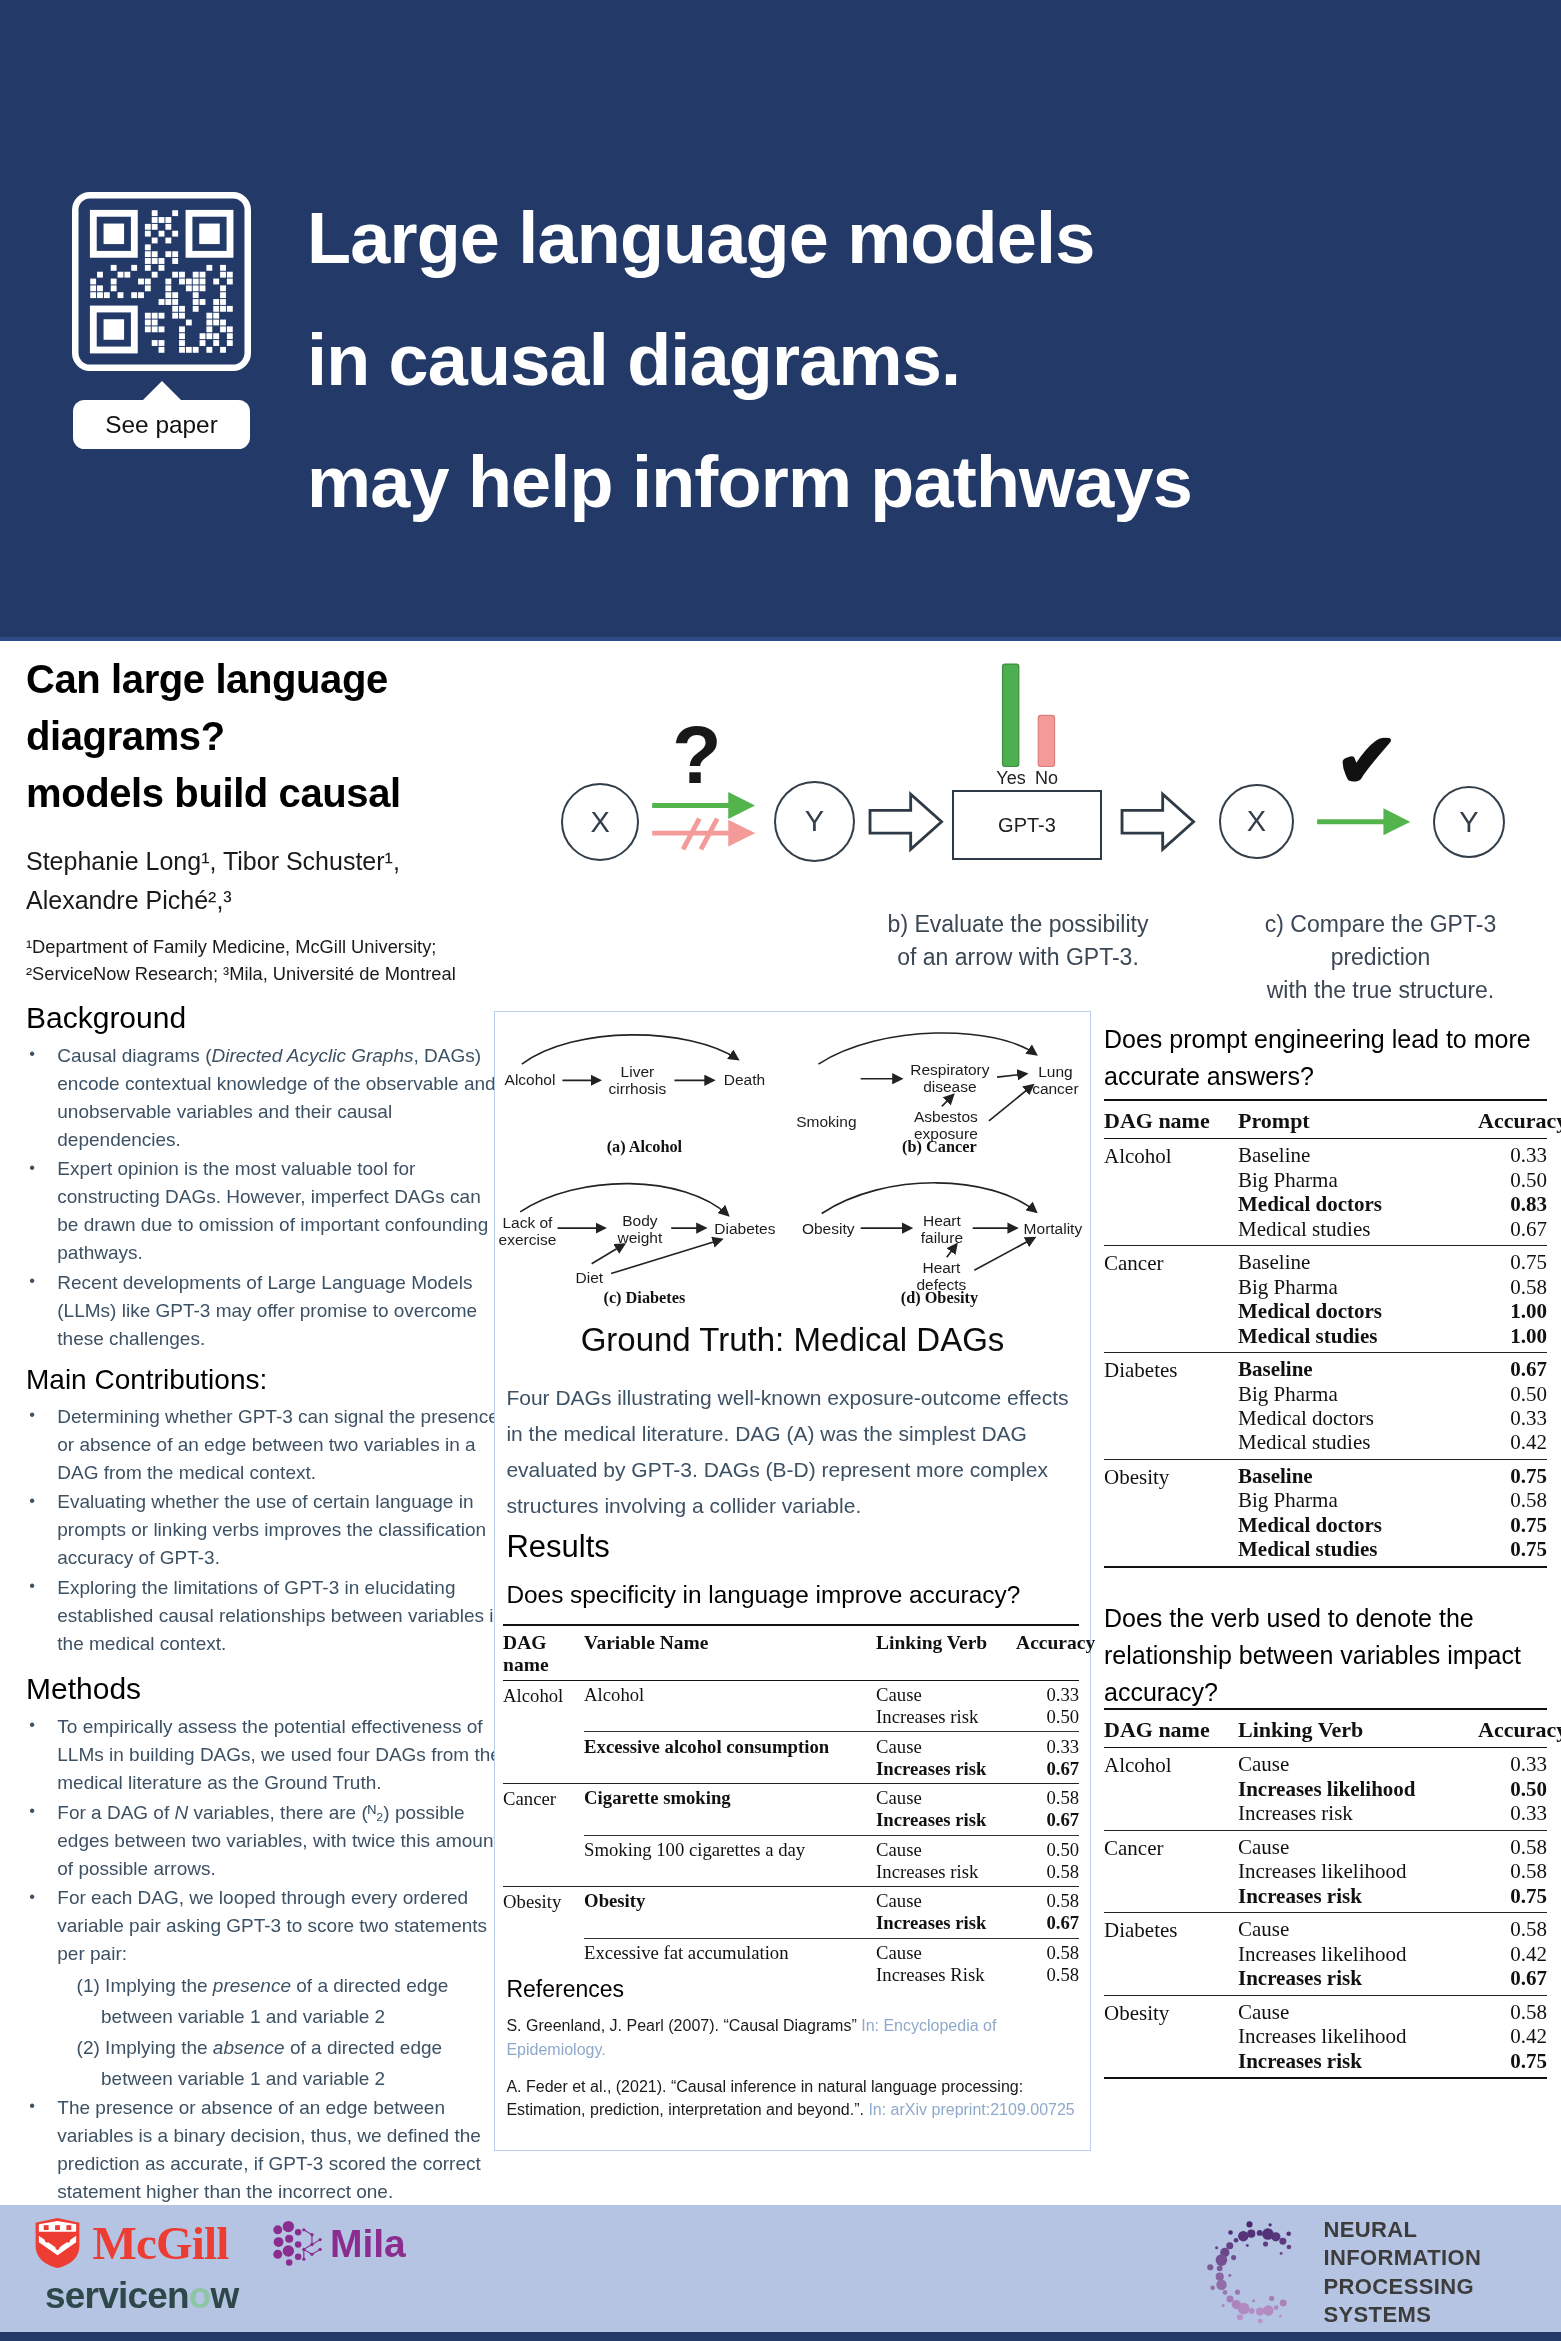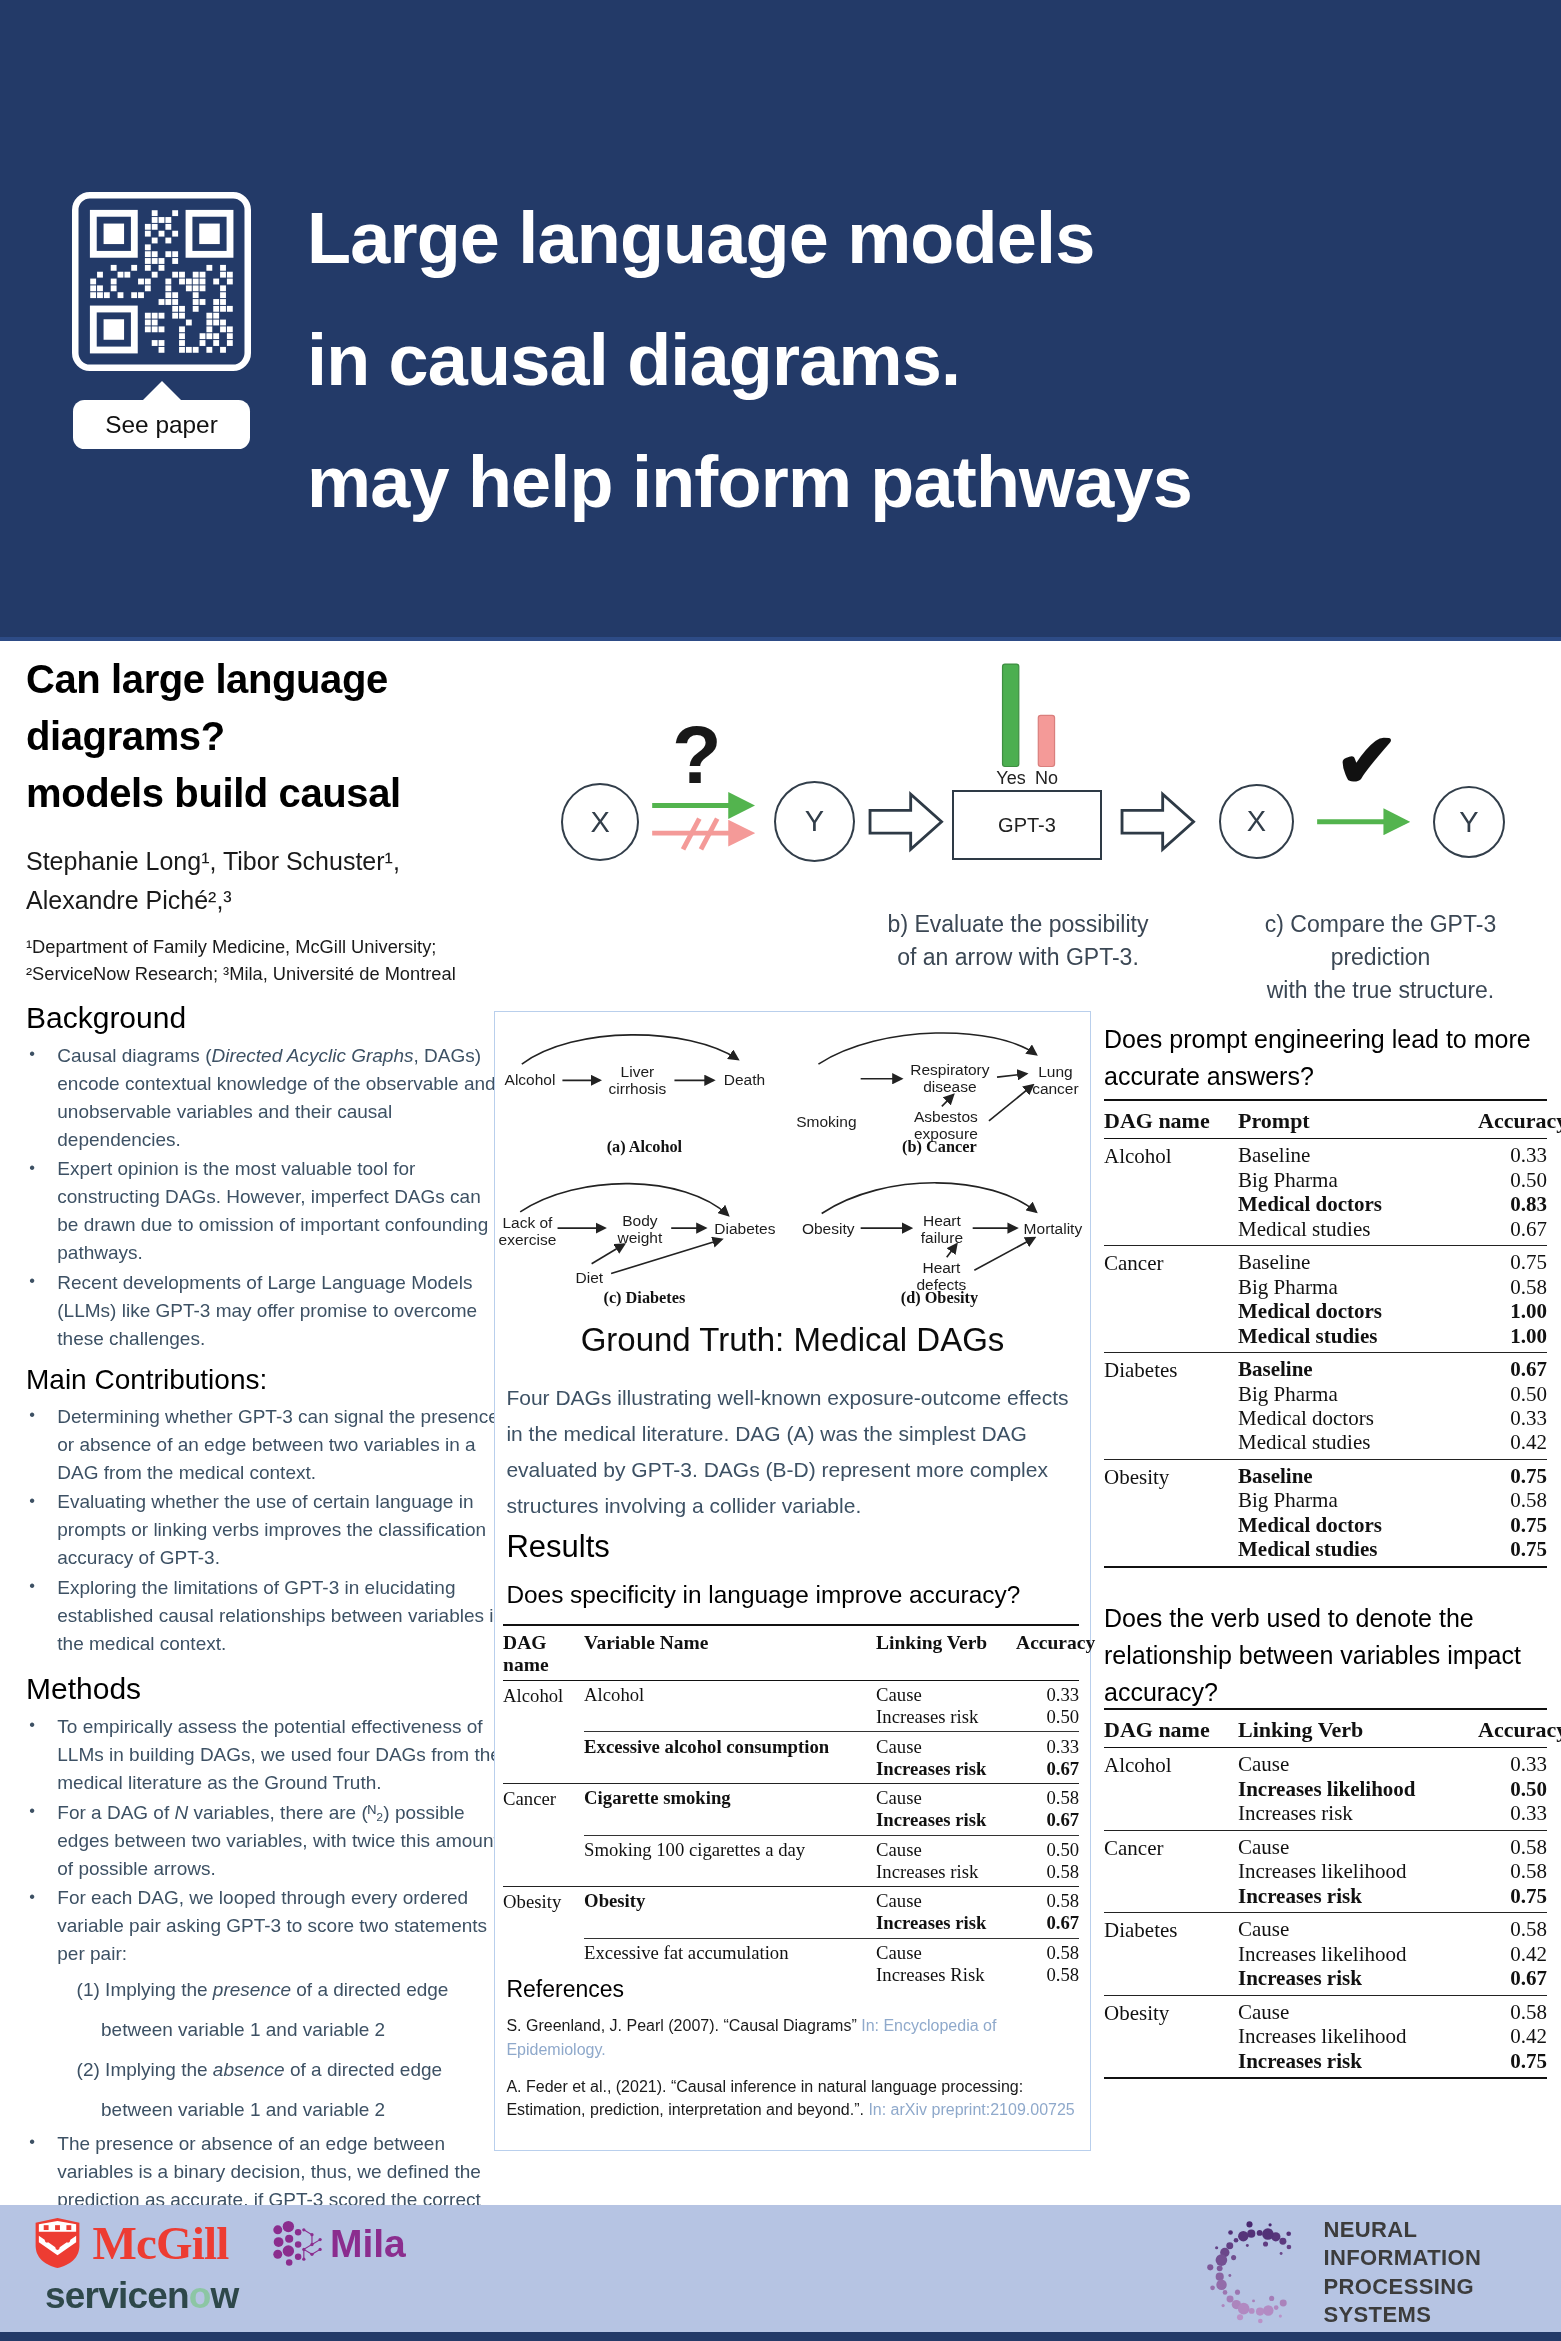--- a/index.html
+++ b/index.html
@@ -35,21 +35,21 @@
   .leftcol{position:absolute;left:26px;top:651px;width:481px;}
   .q-title{font-size:40px;font-weight:700;color:#000;line-height:57px;letter-spacing:-0.4px;}
   .authors{margin-top:19.5px;font-size:25px;line-height:39px;color:#1a1a1a;}
   .affil{margin-top:13px;font-size:18.3px;line-height:27px;color:#1a1a1a;}
   .sec{font-size:30px;font-weight:400;color:#000;margin:14.6px 0 6.5px 0;}
   .sec2{font-size:28px;font-weight:400;color:#000;margin:11.4px 0 6.5px 0;}
   .bul{display:flex;margin:0 0 1.6px 0;}
   .bul .dot{width:28px;flex:none;color:#3d5164;font-size:16.3px;padding-top:2.4px;padding-left:3.3px;}
   .bul .txt{flex:1;font-size:19px;line-height:28px;color:#3d5164;}
   .txt em{font-style:italic;}
-  .subnum{padding-left:75px;text-indent:-24.4px;font-size:19px;line-height:40px;color:#3d5164;}
+  .subnum{padding-left:75px;text-indent:-24.4px;font-size:19px;line-height:31px;color:#3d5164;}
 
   
   .midcol{position:absolute;left:494px;top:1011px;width:597px;height:1140px;
           border:1.6px solid #b9cfec;box-sizing:border-box;background:#fff;}
   .dagfig{position:absolute;left:2.4px;top:4.9px;width:589px;height:303px;}
   .panel{position:absolute;width:294px;height:151px;}
   .nlabel{position:absolute;font-size:15.5px;line-height:17px;color:#1c1c1c;text-align:center;white-space:pre-line;}
   .dcap{position:absolute;left:0;top:120px;width:100%;text-align:center;
         font-family:"Liberation Serif",serif;font-weight:700;font-size:16.3px;color:#111;}
   .gt-title{position:absolute;left:0;top:309px;width:100%;text-align:center;font-size:33px;color:#0c0c0c;}

